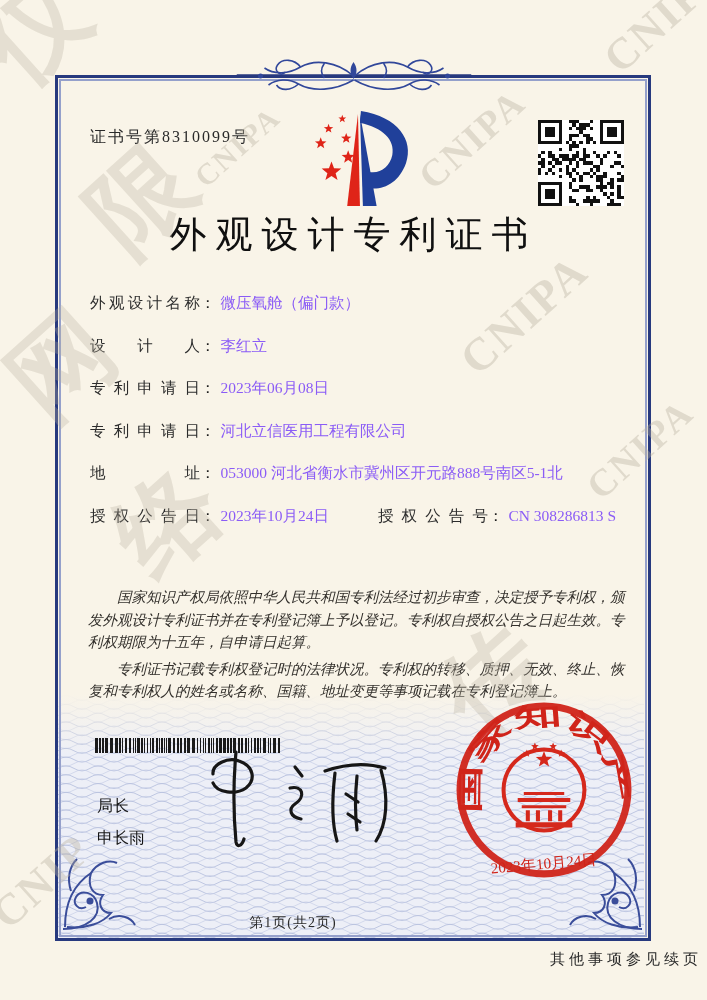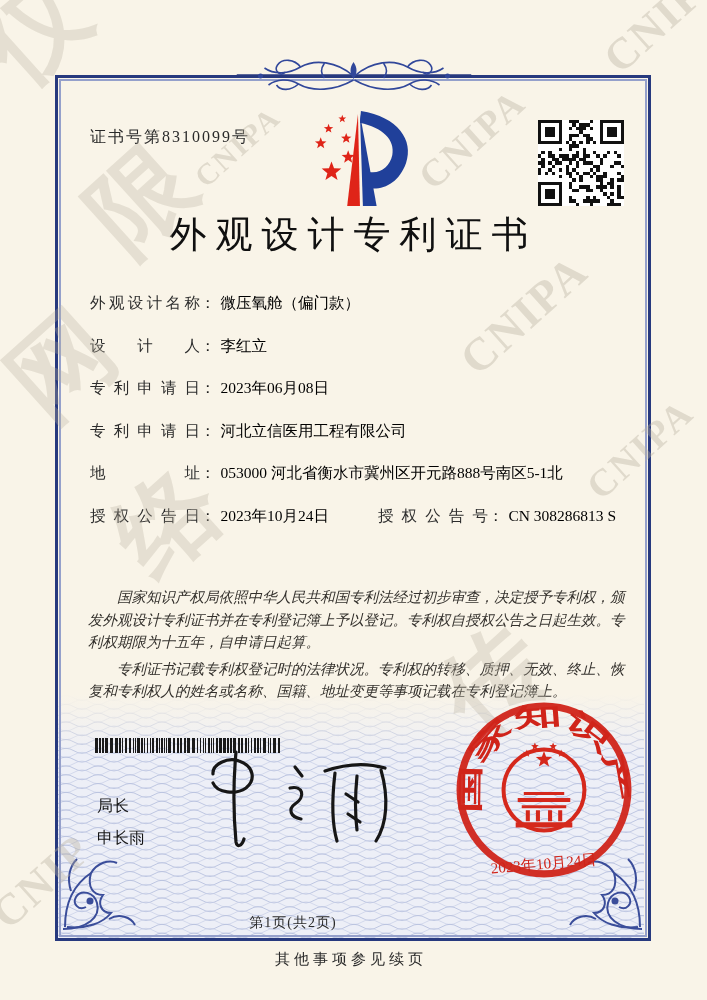--- a/index.html
+++ b/index.html
@@ -23,40 +23,40 @@
   #logo{position:absolute;left:298px;top:108px;z-index:3}
   #qr{position:absolute;left:538px;top:120px;z-index:3}
   .title{position:absolute;left:0;top:210px;width:707px;text-align:center;
          font-size:37px;font-weight:normal;letter-spacing:9px;color:#101010;z-index:3}
 
   
   .fields{position:absolute;left:90px;top:293px;width:548px;font-size:15.5px;z-index:3}
   .frow{height:42.5px;white-space:nowrap}
   .flabel{display:inline-block;width:110px;text-align:justify;text-align-last:justify;color:#2c2c2c;vertical-align:top}
   .colon{margin-right:5px}
-  .fvalue{color:#000000}
+  .fvalue{color:#8b5cf6}
   .fgroup{display:inline-block;width:284px}
 
   
   .paras{position:absolute;left:88px;top:586px;width:538px;font-size:14.5px;line-height:22.5px;
          color:#33302c;font-style:italic;z-index:3}
   .paras p{margin:0 0 4px 0;text-indent:2em}
 
   
   #barcode{position:absolute;left:95px;top:738px;z-index:4}
   .post-title{position:absolute;left:97px;top:796px;font-family:Liberation Mono, monospace;
               font-size:16px;color:#141414;z-index:4}
   .post-name{position:absolute;left:97px;top:828px;font-family:Liberation Serif, serif;
              font-size:16px;color:#141414;z-index:4}
   #signature{position:absolute;left:198px;top:740px;z-index:4}
   #seal{position:absolute;left:453px;top:701px;z-index:5}
 
   .page-no{position:absolute;left:55px;top:914px;width:476px;text-align:center;
            font-size:14px;letter-spacing:1px;color:#2a2a2a;z-index:4}
-  .cont-note{position:absolute;left:0;top:950px;width:702px;text-align:center;
+  .cont-note{position:absolute;left:0;top:950px;width:702px;text-align:right;
              font-size:15px;letter-spacing:4px;color:#2a2a2a;z-index:3}
 
   
   .wm{position:absolute;color:#b9b1a0;font-weight:bold;transform:rotate(-42deg);
       z-index:4;pointer-events:none;line-height:1}
   .wm.cjk{font-size:100px;opacity:.30}
   .wm.lat{opacity:.38;letter-spacing:2px}
   .w1{left:-14px;top:-20px}
   .w2{left:92px;top:150px}
   .w3{left:12px;top:316px}

